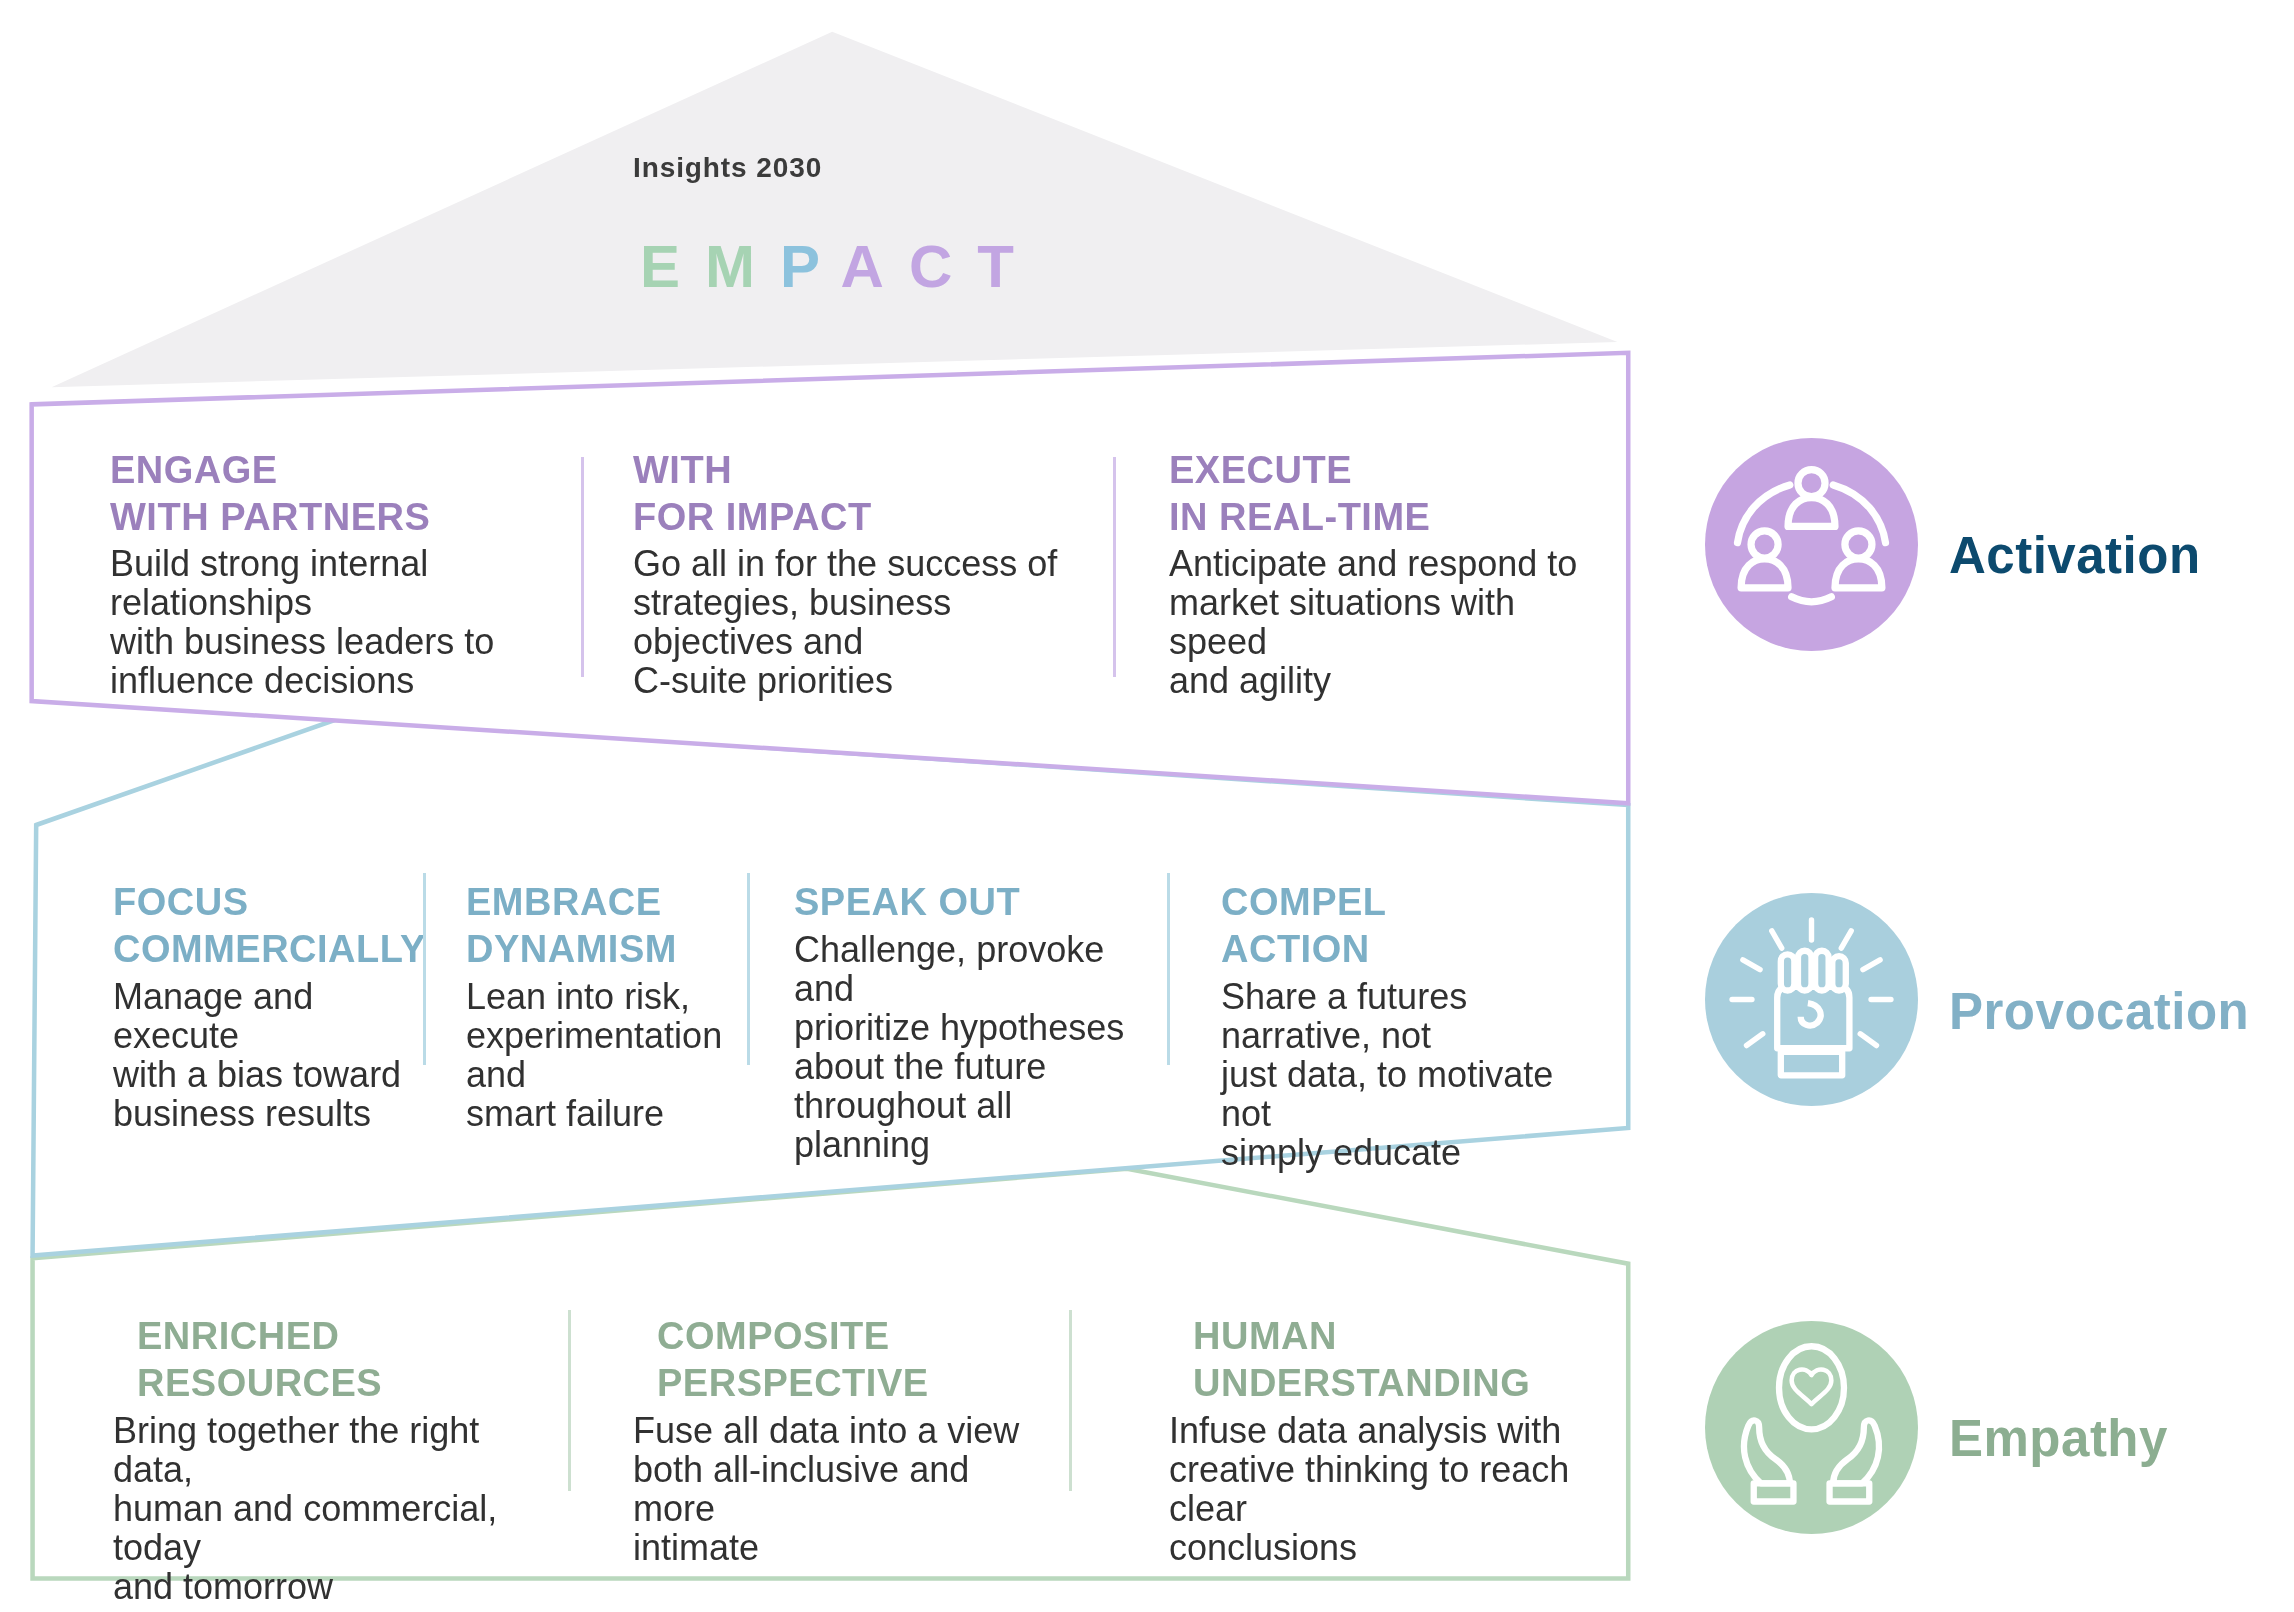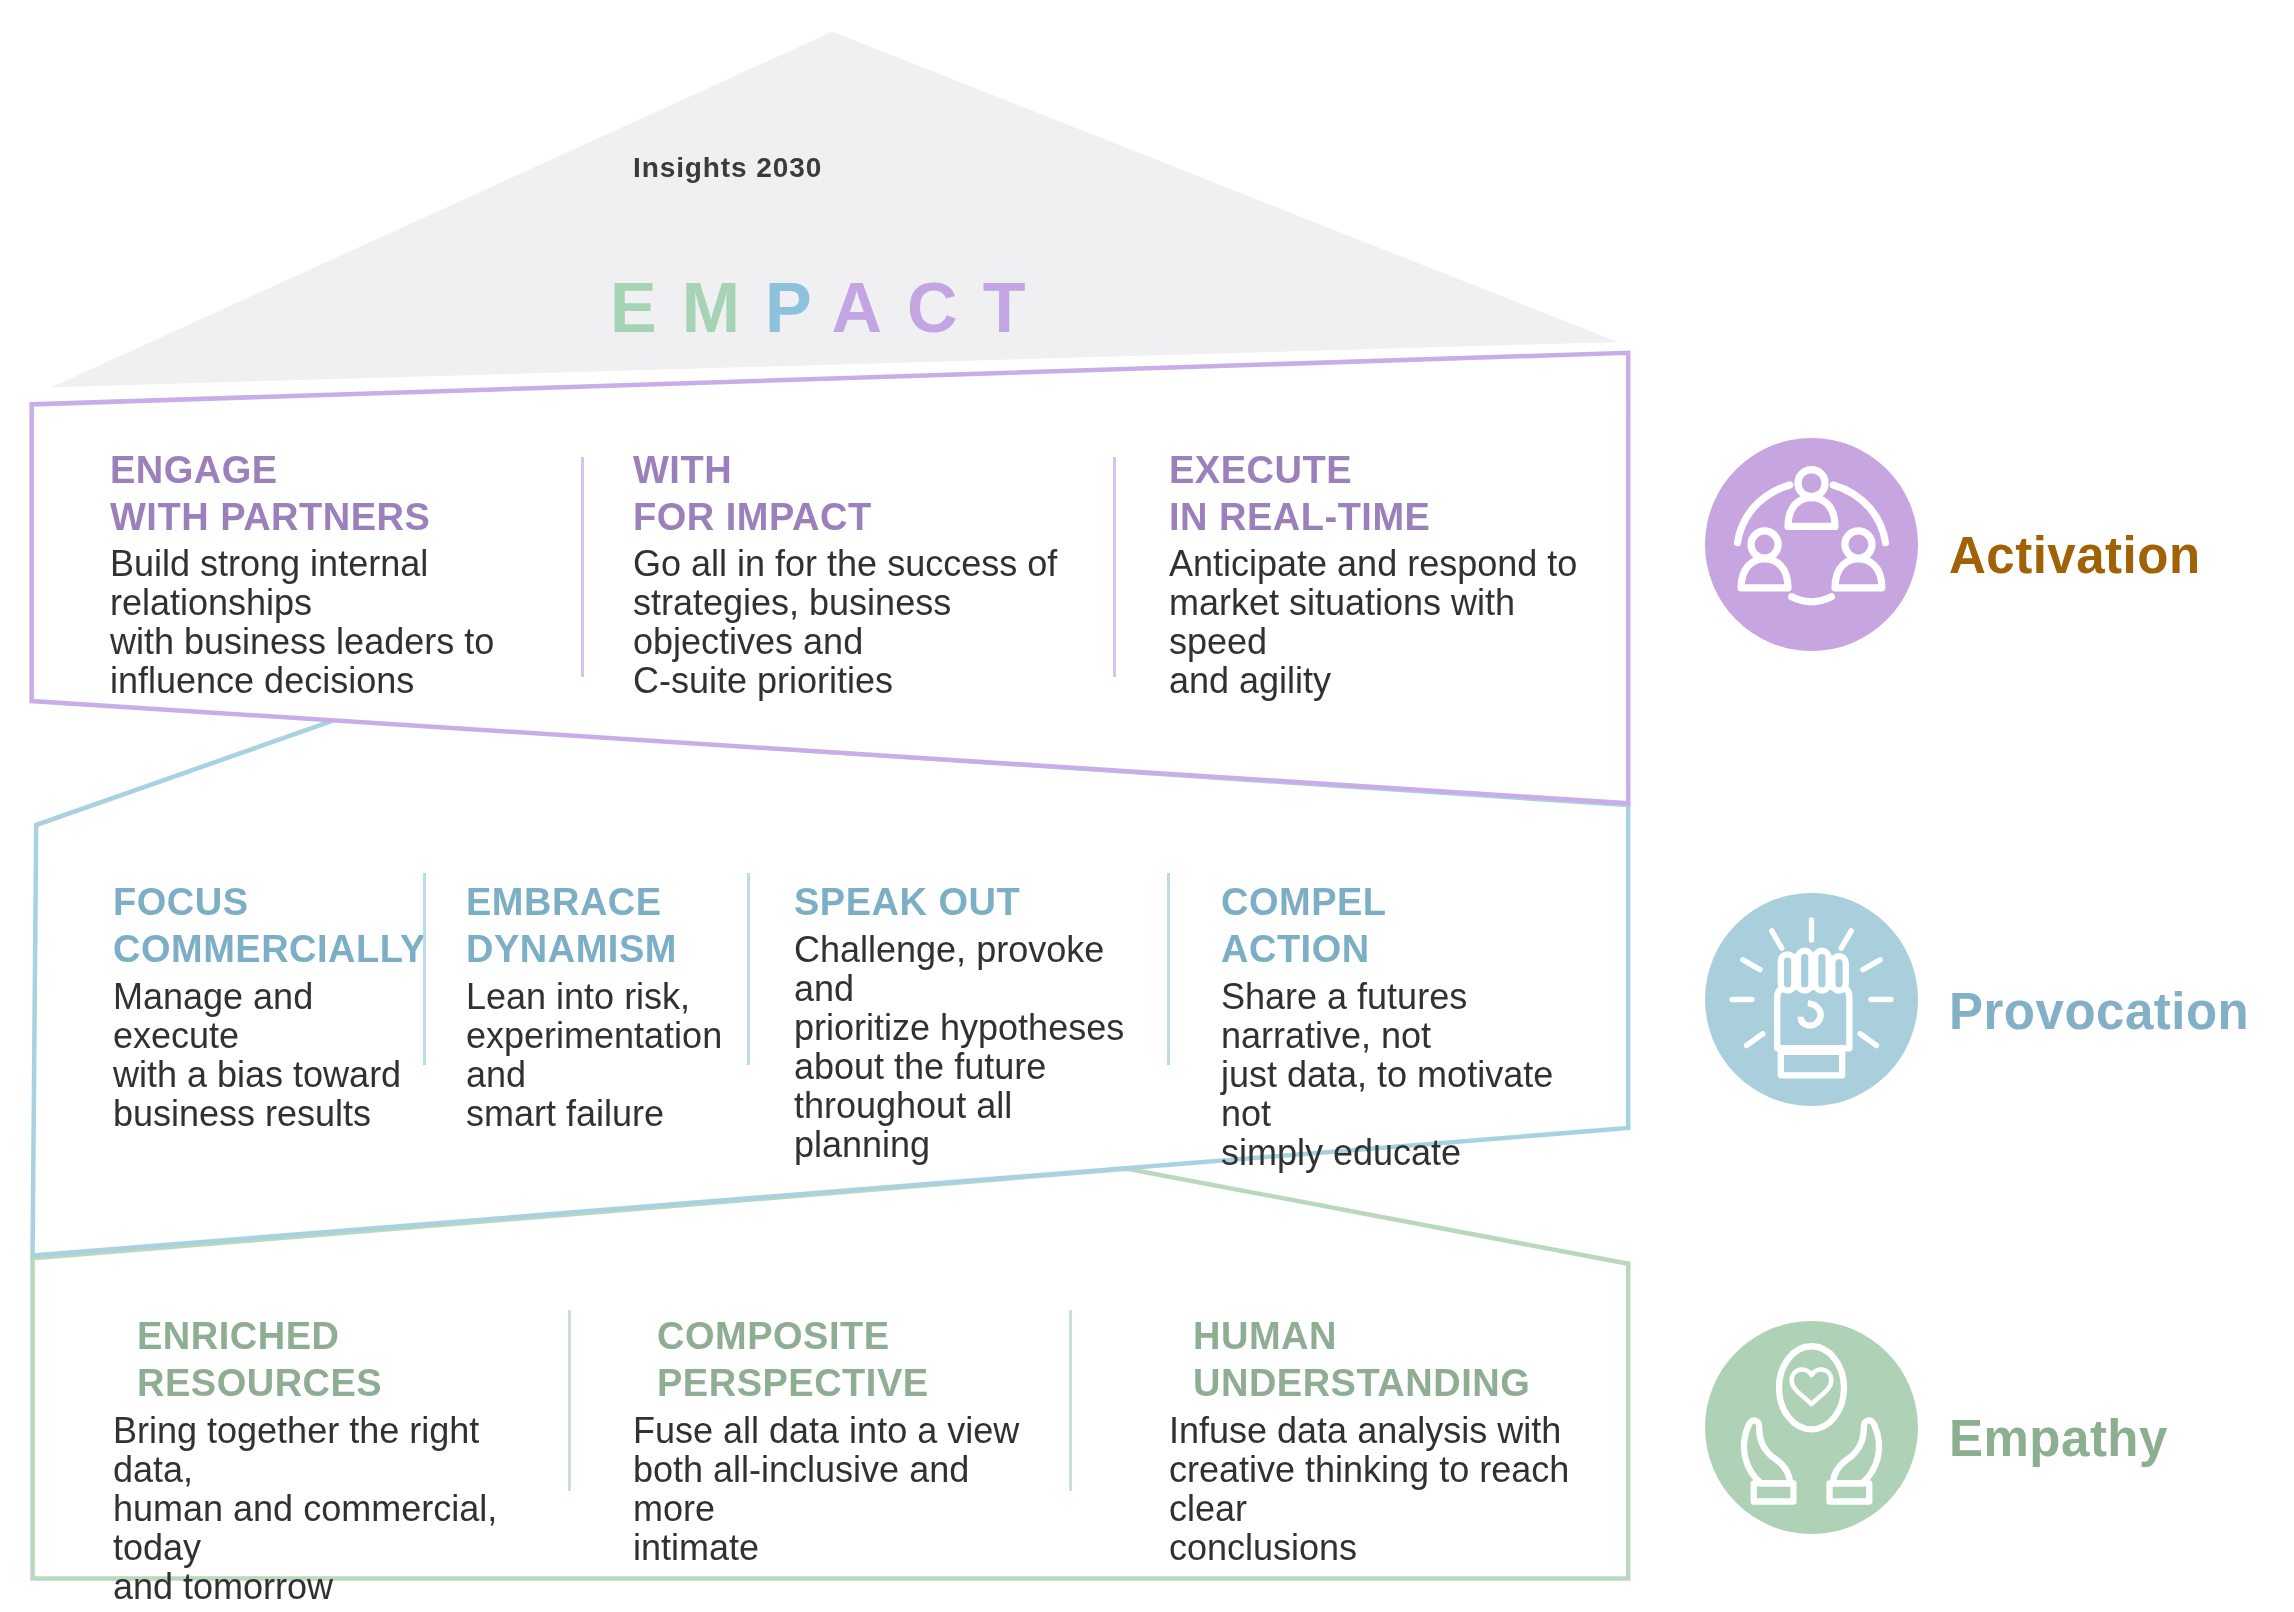--- a/index.html
+++ b/index.html
@@ -6,22 +6,22 @@
   .canvas{
     position:relative;width:2294px;height:1612px;overflow:hidden;
     font-family:"Liberation Sans", sans-serif;background:#ffffff;
   }
   .bg{position:absolute;left:0;top:0;}
   .eyebrow{
     position:absolute;left:633px;top:152px;width:416px;text-align:left;
     font-size:28px;color:#3b3b3b;font-weight:600;letter-spacing:0.9px;
   }
   .wordmark{
-    position:absolute;left:610px;top:232px;width:543px;
-    font-size:70px;font-weight:bold;letter-spacing:25px;white-space:nowrap;margin-top:36px;
+    position:absolute;left:640px;top:232px;width:543px;
+    font-size:60px;font-weight:bold;letter-spacing:25px;white-space:nowrap;
   }
   .wm-e,.wm-m{color:#a6d3b3;}
   .wm-p{color:#8cc2dd;}
   .wm-a,.wm-c,.wm-t{color:#c2a5e2;}
   .cell{position:absolute;}
   .head{
     margin:0;font-size:38px;font-weight:bold;line-height:47px;
     white-space:pre-line;letter-spacing:0.5px;
   }
   .head.purple{color:#9b80bc;}
@@ -33,21 +33,21 @@
   }
   .vline{position:absolute;width:2.7px;}
   .vline.purple{background:#d5c3ec;}
   .vline.blue{background:#badbe7;}
   .vline.green{background:#cde0d0;}
   .tier-icon{position:absolute;width:213px;height:213px;}
   .tier-label{
     position:absolute;left:1949px;font-size:51px;font-weight:bold;
     letter-spacing:0.5px;white-space:nowrap;
   }
-  .tier-label.purple{color:#a16207;}
+  .tier-label.purple{color:#0c4a6e;}
   .tier-label.blue{color:#82b0c6;}
   .tier-label.green{color:#8cae91;}
 </style>
 </head>
 <body>
 
 <div class="canvas">
 
   <svg class="bg" width="2294" height="1612" viewBox="0 0 2536 1782" aria-hidden="true">
     <polygon points="57,428 920,35 1788,378" fill="#f0eff1"></polygon>

